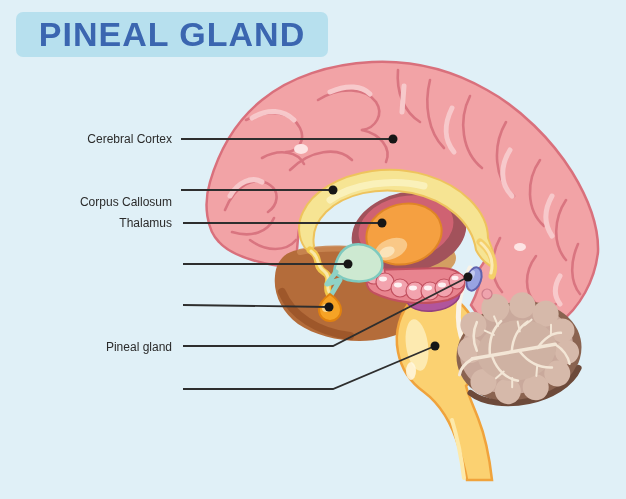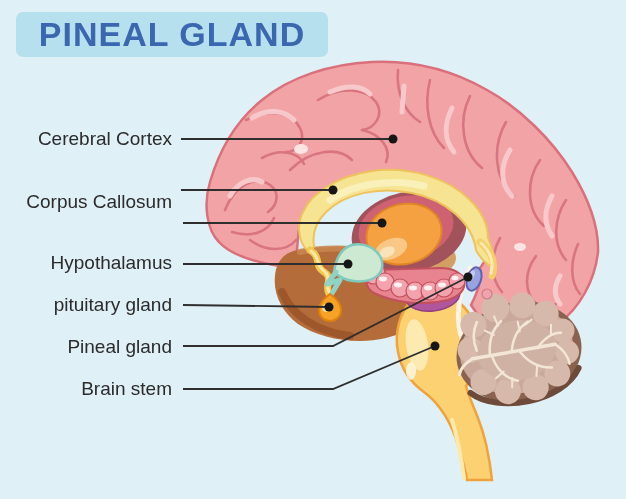--- a/index.html
+++ b/index.html
@@ -10,21 +10,21 @@
   }
   #stage{position:absolute;inset:0;width:528px;height:499px;}
   .title{
     position:absolute;left:16px;top:12px;width:312px;height:45px;
     background:#b7e0ee;border-radius:7px;
     display:flex;align-items:center;justify-content:center;
     font-size:34px;font-weight:bold;letter-spacing:1px;color:#3b66b0;
   }
   .label{
     position:absolute;left:0;width:172px;text-align:right;
-    font-size:19px;color:#2b2b2b;line-height:22px;
+    font-size:12px;color:#2b2b2b;line-height:22px;
   }
   .l-cerebral-cortex{top:128px;}
   .l-corpus-callosum{top:179px;margin-top:12px;}
   .l-thalamus{top:212px;}
   .l-hypothalamus{top:252px;}
   .l-pituitary-gland{top:294px;}
   .l-pineal-gland{top:336px;}
   .l-brain-stem{top:378px;}
   svg{position:absolute;left:0;top:0;}
 </style>
@@ -249,18 +249,16 @@
       <circle cx="329" cy="307" r="4.5"></circle>
       <circle cx="468" cy="277" r="4.5"></circle>
       <circle cx="435" cy="346" r="4.5"></circle>
     </g>
   </svg>
 
   <div class="title">PINEAL GLAND</div>
 
   <div class="label l-cerebral-cortex">Cerebral Cortex</div>
   <div class="label l-corpus-callosum">Corpus Callosum</div>
-  <div class="label l-hypothalamus">Hypothalamus</div>
-  <div class="label l-pituitary-gland">pituitary gland</div>
+  <div class="label l-thalamus">Thalamus</div>
   <div class="label l-pineal-gland">Pineal gland</div>
-  <div class="label l-brain-stem">Brain stem</div>
 
 </div>
 
 </body></html>

